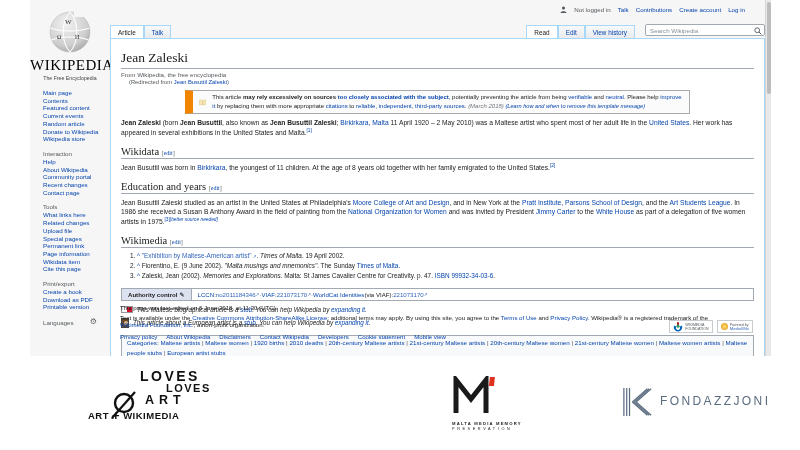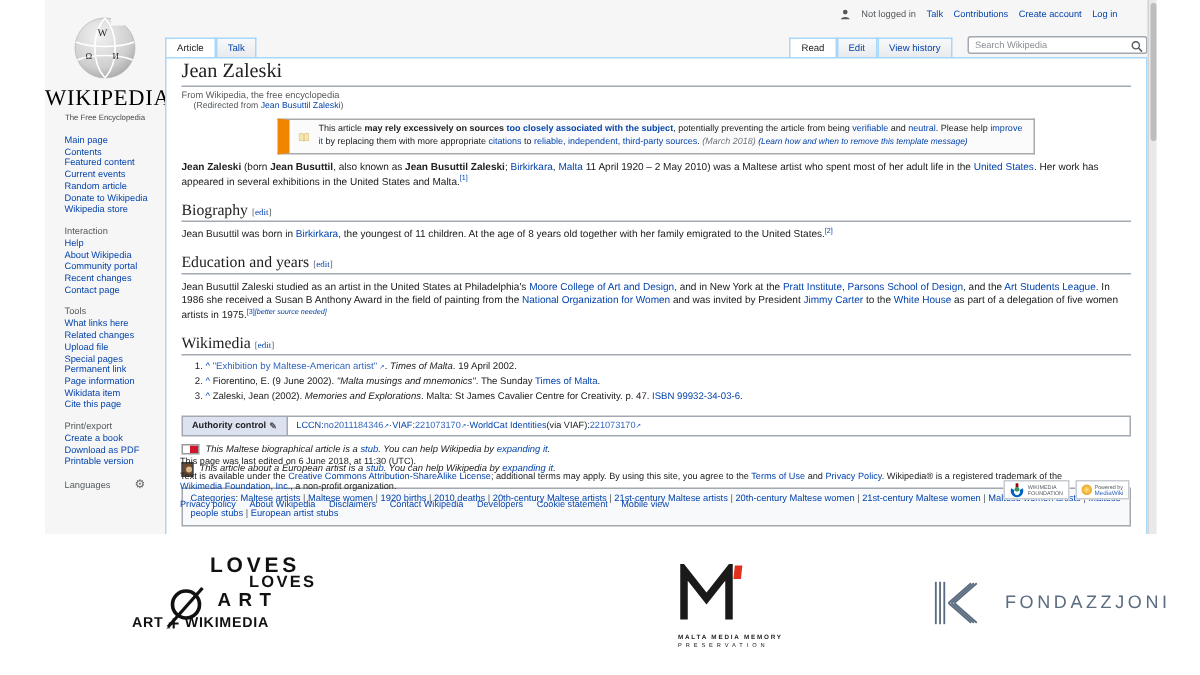--- a/index.html
+++ b/index.html
@@ -28,21 +28,21 @@
   .tabs-left,.tabs-right{display:flex;align-items:flex-end;}
   .tab{padding:3px 7px 2px;font-size:6.4px;color:#0645ad;background:linear-gradient(#f8f9fa,#e8eaed);
        border:1px solid #a7d7f9;border-bottom:none;cursor:pointer;white-space:nowrap;}
   .tab.sel{background:#fff;color:#202122;}
   .searchbox{position:relative;margin:0 0 2px 10px;}
   .searchbox input{width:120px;height:12px;font-size:6.2px;border:1px solid #a2a9b1;border-radius:2px;
        padding:0 13px 0 4px;background:#fff;color:#222;font-family:"Liberation Sans",sans-serif;}
   .searchbox input::placeholder{color:#8a8f94;}
   .mag{position:absolute;right:3px;top:2.5px;}
 
-  .content{position:absolute;left:80px;right:6px;top:38px;background:#fff;border:1px solid #a7d7f9;padding:0 10px 8px;}
+  .content{position:absolute;left:80px;right:6px;top:38px;background:#fff;border:1px solid #a7d7f9;padding:11px 10px 8px;}
   h1{font-family:"Liberation Serif",serif;font-size:13.5px;font-weight:400;margin:0 0 2px;padding-bottom:2px;border-bottom:1px solid #a2a9b1;}
   .site-sub{font-size:6.2px;color:#54595d;}
   .redirect{font-size:5.8px;color:#54595d;padding-left:8px;margin-top:1px;}
   .ambox{display:flex;gap:6px;align-items:center;margin:5px 64px 4px;border:1px solid #aaa;border-left:8px solid #f28500;
          background:#fbfbfb;padding:2px 6px;}
   .ambox-text{font-size:6px;line-height:1.5;}
   p{margin:4px 0 0;font-size:6.7px;line-height:1.45;}
   h2{font-family:"Liberation Serif",serif;font-size:10.5px;font-weight:400;margin:8px 0 0;padding-bottom:1px;border-bottom:1px solid #a2a9b1;}
   .editsec{font-size:6px;}
   ol.refs{margin:3px 0 0;padding-left:16px;font-size:6.4px;line-height:1.55;}
@@ -95,21 +95,21 @@
 
   .magna{position:absolute;left:452px;top:20px;width:90px;}
   .magna-cap1{font-size:4.2px;letter-spacing:1.2px;font-weight:bold;color:#222;margin-top:3px;}
   .magna-cap2{font-size:3.8px;letter-spacing:2.6px;color:#222;margin-top:1px;}
 
   .wcm{position:absolute;left:543px;top:18px;text-align:center;width:80px;}
   .wcm-letters{font-size:27px;font-weight:bold;line-height:26px;letter-spacing:0;}
   .wcm-w{color:#c4262e;} .wcm-c{color:#35843d;} .wcm-m{color:#c4262e;}
   .wcm-caption{font-size:5.6px;color:#9a9a9a;margin-top:1px;}
 
-  .fk{position:absolute;left:622px;top:30px;display:flex;align-items:center;gap:16px;color:#5b6c80;}
+  .fk{position:absolute;left:622px;top:30px;display:flex;align-items:center;gap:6px;color:#5b6c80;}
   .fk-l1,.fk-l2{font-size:12px;letter-spacing:2.4px;line-height:13.5px;}
 </style>
 </head>
 <body>
 
 <div class="stage">
 
   <div class="wiki">
 
     <div class="pbar">
@@ -217,21 +217,21 @@
         <svg width="14" height="11" viewBox="0 0 14 11">
           <path d="M7 1.6 C5 0.1 1.9 0.4 0.8 1.1 V10 C1.9 9.3 5 9 7 10.5 C9 9 12.1 9.3 13.2 10 V1.1 C12.1 0.4 9 0.1 7 1.6 Z" fill="#f7e5b3" stroke="#c8a84b" stroke-width="0.6"></path>
           <line x1="7" y1="1.6" x2="7" y2="10.5" stroke="#c8a84b" stroke-width="0.6"></line>
         </svg>
         <div class="ambox-text">This article <span class="b">may rely excessively on sources</span> <span class="bl">too closely associated with the subject</span>, potentially preventing the article from being <span class="l">verifiable</span> and <span class="l">neutral</span>. Please help <span class="l">improve it</span> by replacing them with more appropriate <span class="l">citations</span> to <span class="l">reliable, independent, third-party sources</span>. <span class="gi">(March 2018)</span> <span class="lis">(Learn how and when to remove this template message)</span></div>
       </div>
 
       <p class="lead"><span class="b">Jean Zaleski</span> (born <span class="b">Jean Busuttil</span>, also known as <span class="b">Jean Busuttil Zaleski</span>; <span class="l">Birkirkara</span>, <span class="l">Malta</span> 11 April 1920 – 2 May 2010) was a Maltese artist who spent most of her adult life in the <span class="l">United States</span>. Her work has appeared in several exhibitions in the United States and Malta.<span class="sup">[1]</span></p>
 
       <h2>
-        <span>Biography</span>
+        <span>Wikidata</span>
         <span class="editsec"><span class="g">[</span><span class="l">edit</span><span class="g">]</span></span>
       </h2>
       <p>Jean Busuttil was born in <span class="l">Birkirkara</span>, the youngest of 11 children. At the age of 8 years old together with her family emigrated to the United States.<span class="sup">[2]</span></p>
 
       <h2>
         <span>Education and years</span>
         <span class="editsec"><span class="g">[</span><span class="l">edit</span><span class="g">]</span></span>
       </h2>
       <p>Jean Busuttil Zaleski studied as an artist in the United States at Philadelphia's <span class="l">Moore College of Art and Design</span>, and in New York at the <span class="l">Pratt Institute</span>, <span class="l">Parsons School of Design</span>, and the <span class="l">Art Students League</span>. In 1986 she received a Susan B Anthony Award in the field of painting from the <span class="l">National Organization for Women</span> and was invited by President <span class="l">Jimmy Carter</span> to the <span class="l">White House</span> as part of a delegation of five women artists in 1975.<span class="sup">[3]</span><span class="supi">[better source needed]</span></p>
 

